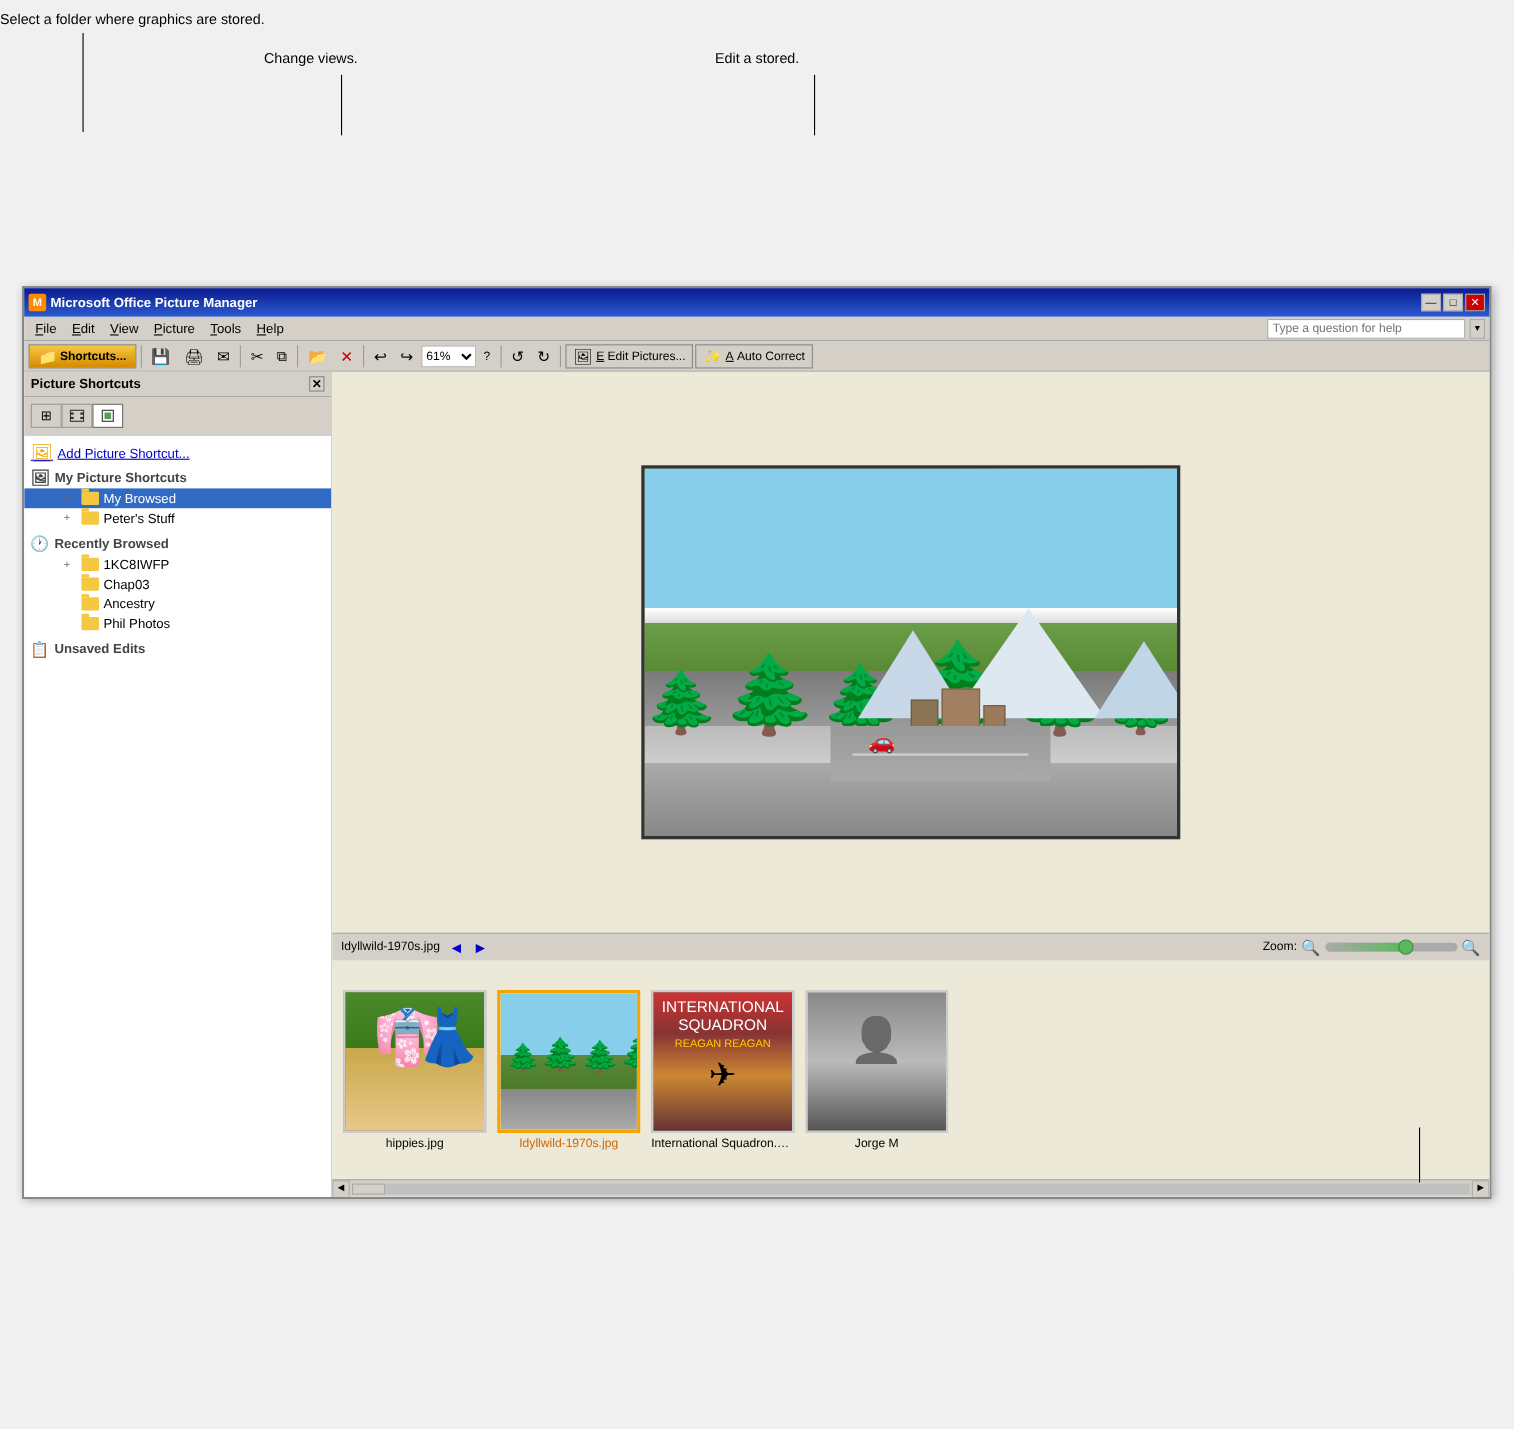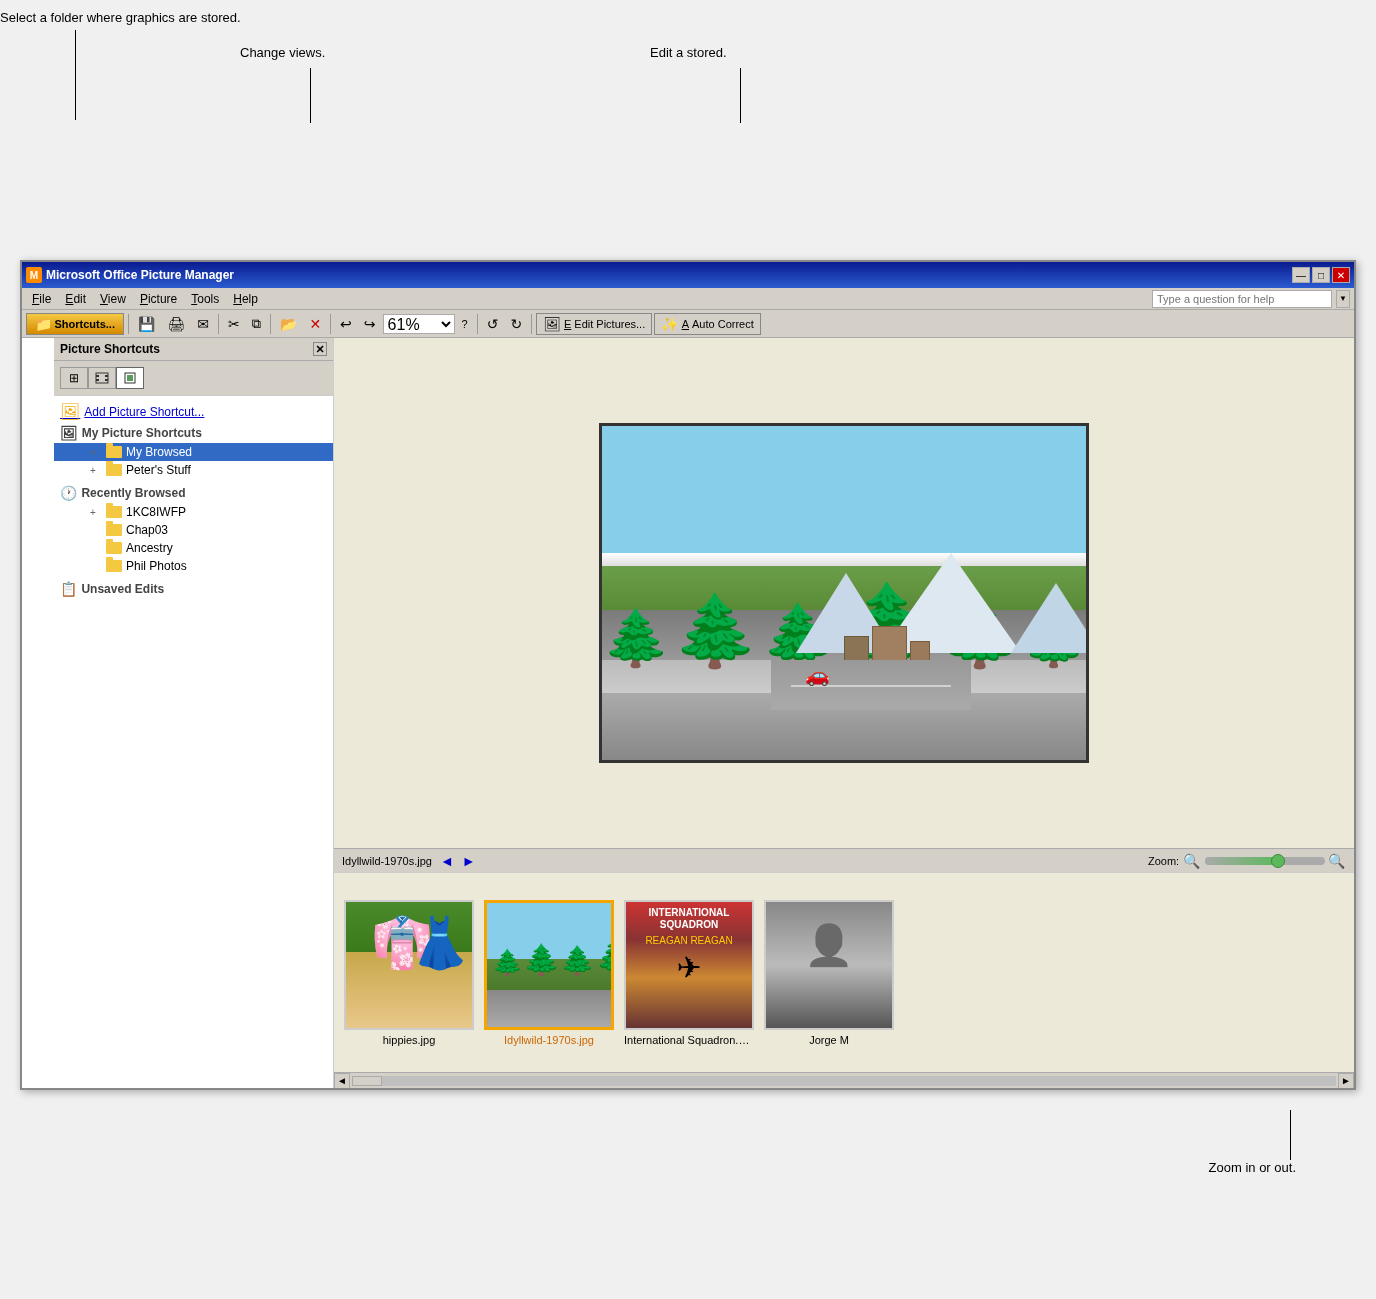--- a/index.html
+++ b/index.html
@@ -145,24 +145,24 @@
       height: 20px;
       background: #999;
       margin: 0 2px;
     }
     .zoom-box {
       display: flex;
       align-items: center;
       gap: 2px;
     }
     .zoom-select {
-      width: 72px;
+      width: 50px;
       height: 20px;
       border: 1px solid #aaa;
-      font-size: 16px;
+      font-size: 11px;
       background: white;
     }
     .edit-pictures-btn {
       display: flex;
       align-items: center;
       gap: 3px;
       padding: 0 6px;
       height: 22px;
       border: 1px solid #888;
       background: #d4d0c8;
@@ -178,21 +178,20 @@
       border: 1px solid #888;
       background: #d4d0c8;
       cursor: pointer;
       font-size: 11px;
     }
 
     
     .content-area {
       display: flex;
       height: 750px;
-      margin-left: 32px;
     }
 
     
     .sidebar {
       width: 280px;
       min-width: 280px;
       background: #fff;
       border-right: 1px solid #ccc;
       display: flex;
       flex-direction: column;
@@ -486,22 +485,22 @@
       background: linear-gradient(to bottom, #cc3333 0%, #883333 30%, #cc8833 60%, #663333 100%);
       position: relative;
       display: flex;
       flex-direction: column;
       align-items: center;
       justify-content: flex-start;
       padding-top: 5px;
     }
     .squadron-text {
       color: white;
-      font-size: 10px;
-      font-weight: bold;
+      font-size: 14px;
+      font-weight: normal;
       text-align: center;
       line-height: 1.2;
     }
     .jorge-img {
       width: 100%;
       height: 100%;
       background: linear-gradient(to bottom, #888 0%, #bbb 50%, #555 100%);
     }
 
     
@@ -849,19 +848,16 @@
             <div class="scroll-thumb"></div>
           </div>
           <div class="scroll-right">►</div>
         </div>
 
       </div>
     </div>
 
   </div>
 
-  <div class="bottom-annotation">
-    <span>Zoom in or out.</span>
-  </div>
 
   <div style="position:absolute; right:85px; bottom:15px; width:1px; height:50px; background:#000;"></div>
 
 </div>
 
 </body></html>

